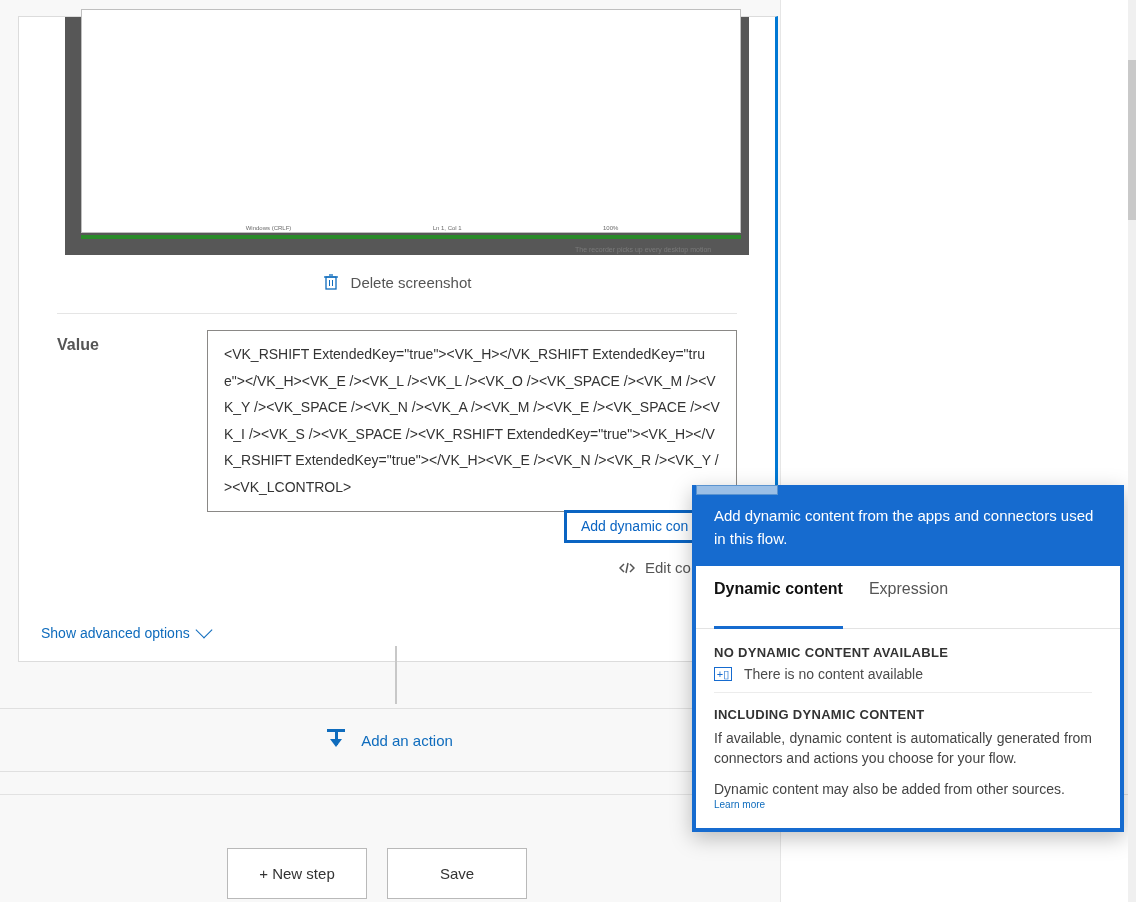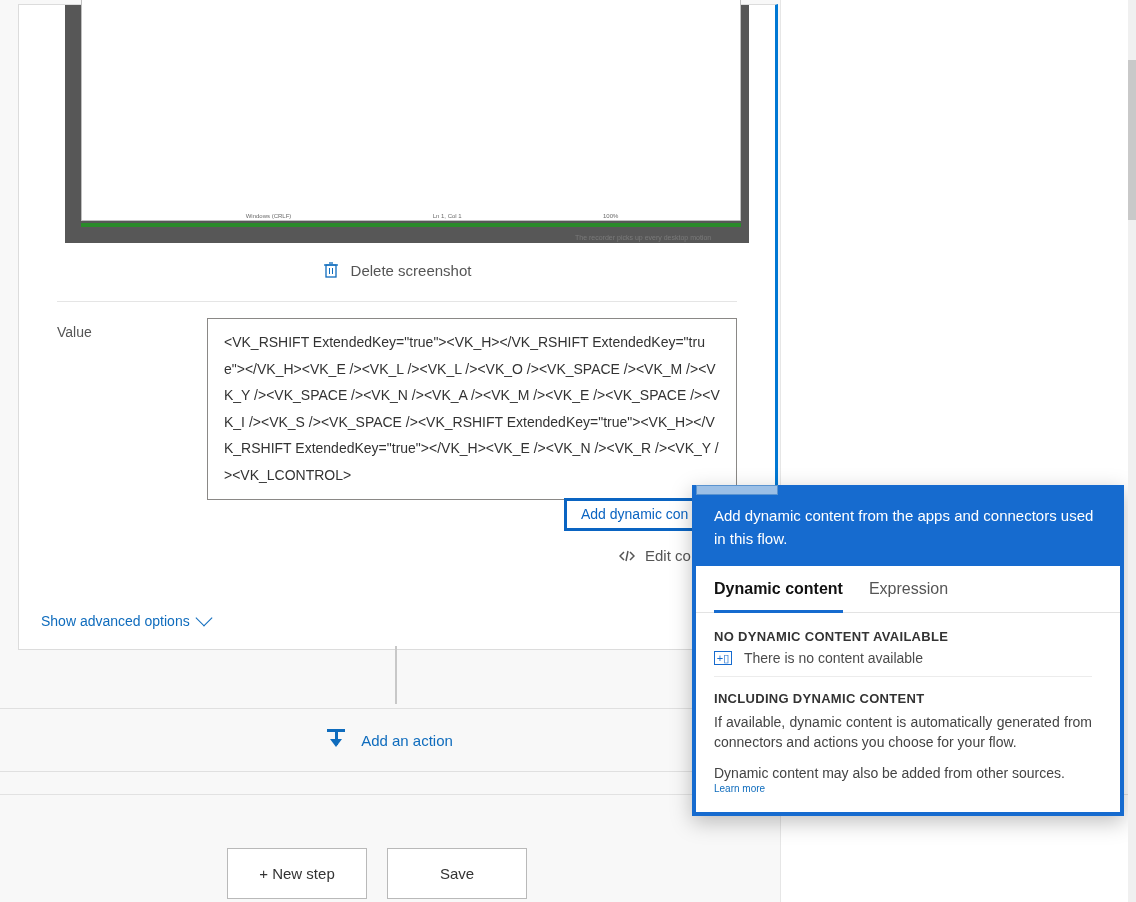--- a/index.html
+++ b/index.html
@@ -8,21 +8,21 @@
     background: #f8f8f8;
     width: 1136px;
     height: 902px;
     overflow: hidden;
     position: relative;
     color: #323130;
   }
   .card {
     position: absolute;
     left: 18px;
-    top: 4px;
+    top: 16px;
     width: 760px;
     height: 646px;
     background: #ffffff;
     border: 1px solid #dcdcdc;
     border-right: 3px solid #0078d4;
     padding: 0 18px;
   }
   .screenshot-preview {
     position: relative;
     width: 684px;
@@ -73,23 +73,24 @@
     border-top: 1px solid #e5e5e5;
     margin: 6px 20px 0 20px;
   }
   .value-row {
     display: flex;
     padding: 16px 20px 0 20px;
     gap: 20px;
   }
   .value-label {
     width: 130px;
-    font-size: 14px;
+    font-size: 16px;
     color: #555;
     padding-top: 6px;
+    font-weight: bold;
   }
   .value-input {
     flex: 1;
     border: 1px solid #8a8886;
     padding: 10px 16px;
     font-size: 14px;
     line-height: 1.9;
     color: #333;
     min-height: 180px;
     font-family: inherit;
@@ -224,21 +225,21 @@
     border: 1px solid #5a93cf;
   }
   .popup-tabs {
     display: flex;
     gap: 26px;
     padding: 14px 18px 0 18px;
     border-bottom: 1px solid #e3e3e3;
     font-size: 16px;
   }
   .popup-tabs .tab {
-    padding-bottom: 12px;
+    padding-bottom: 28px;
     color: #555;
     cursor: pointer;
   }
   .popup-tabs .tab.active {
     color: #111;
     font-weight: 600;
     border-bottom: 3px solid #166bcf;
     margin-bottom: -1px;
   }
   .popup-body {

